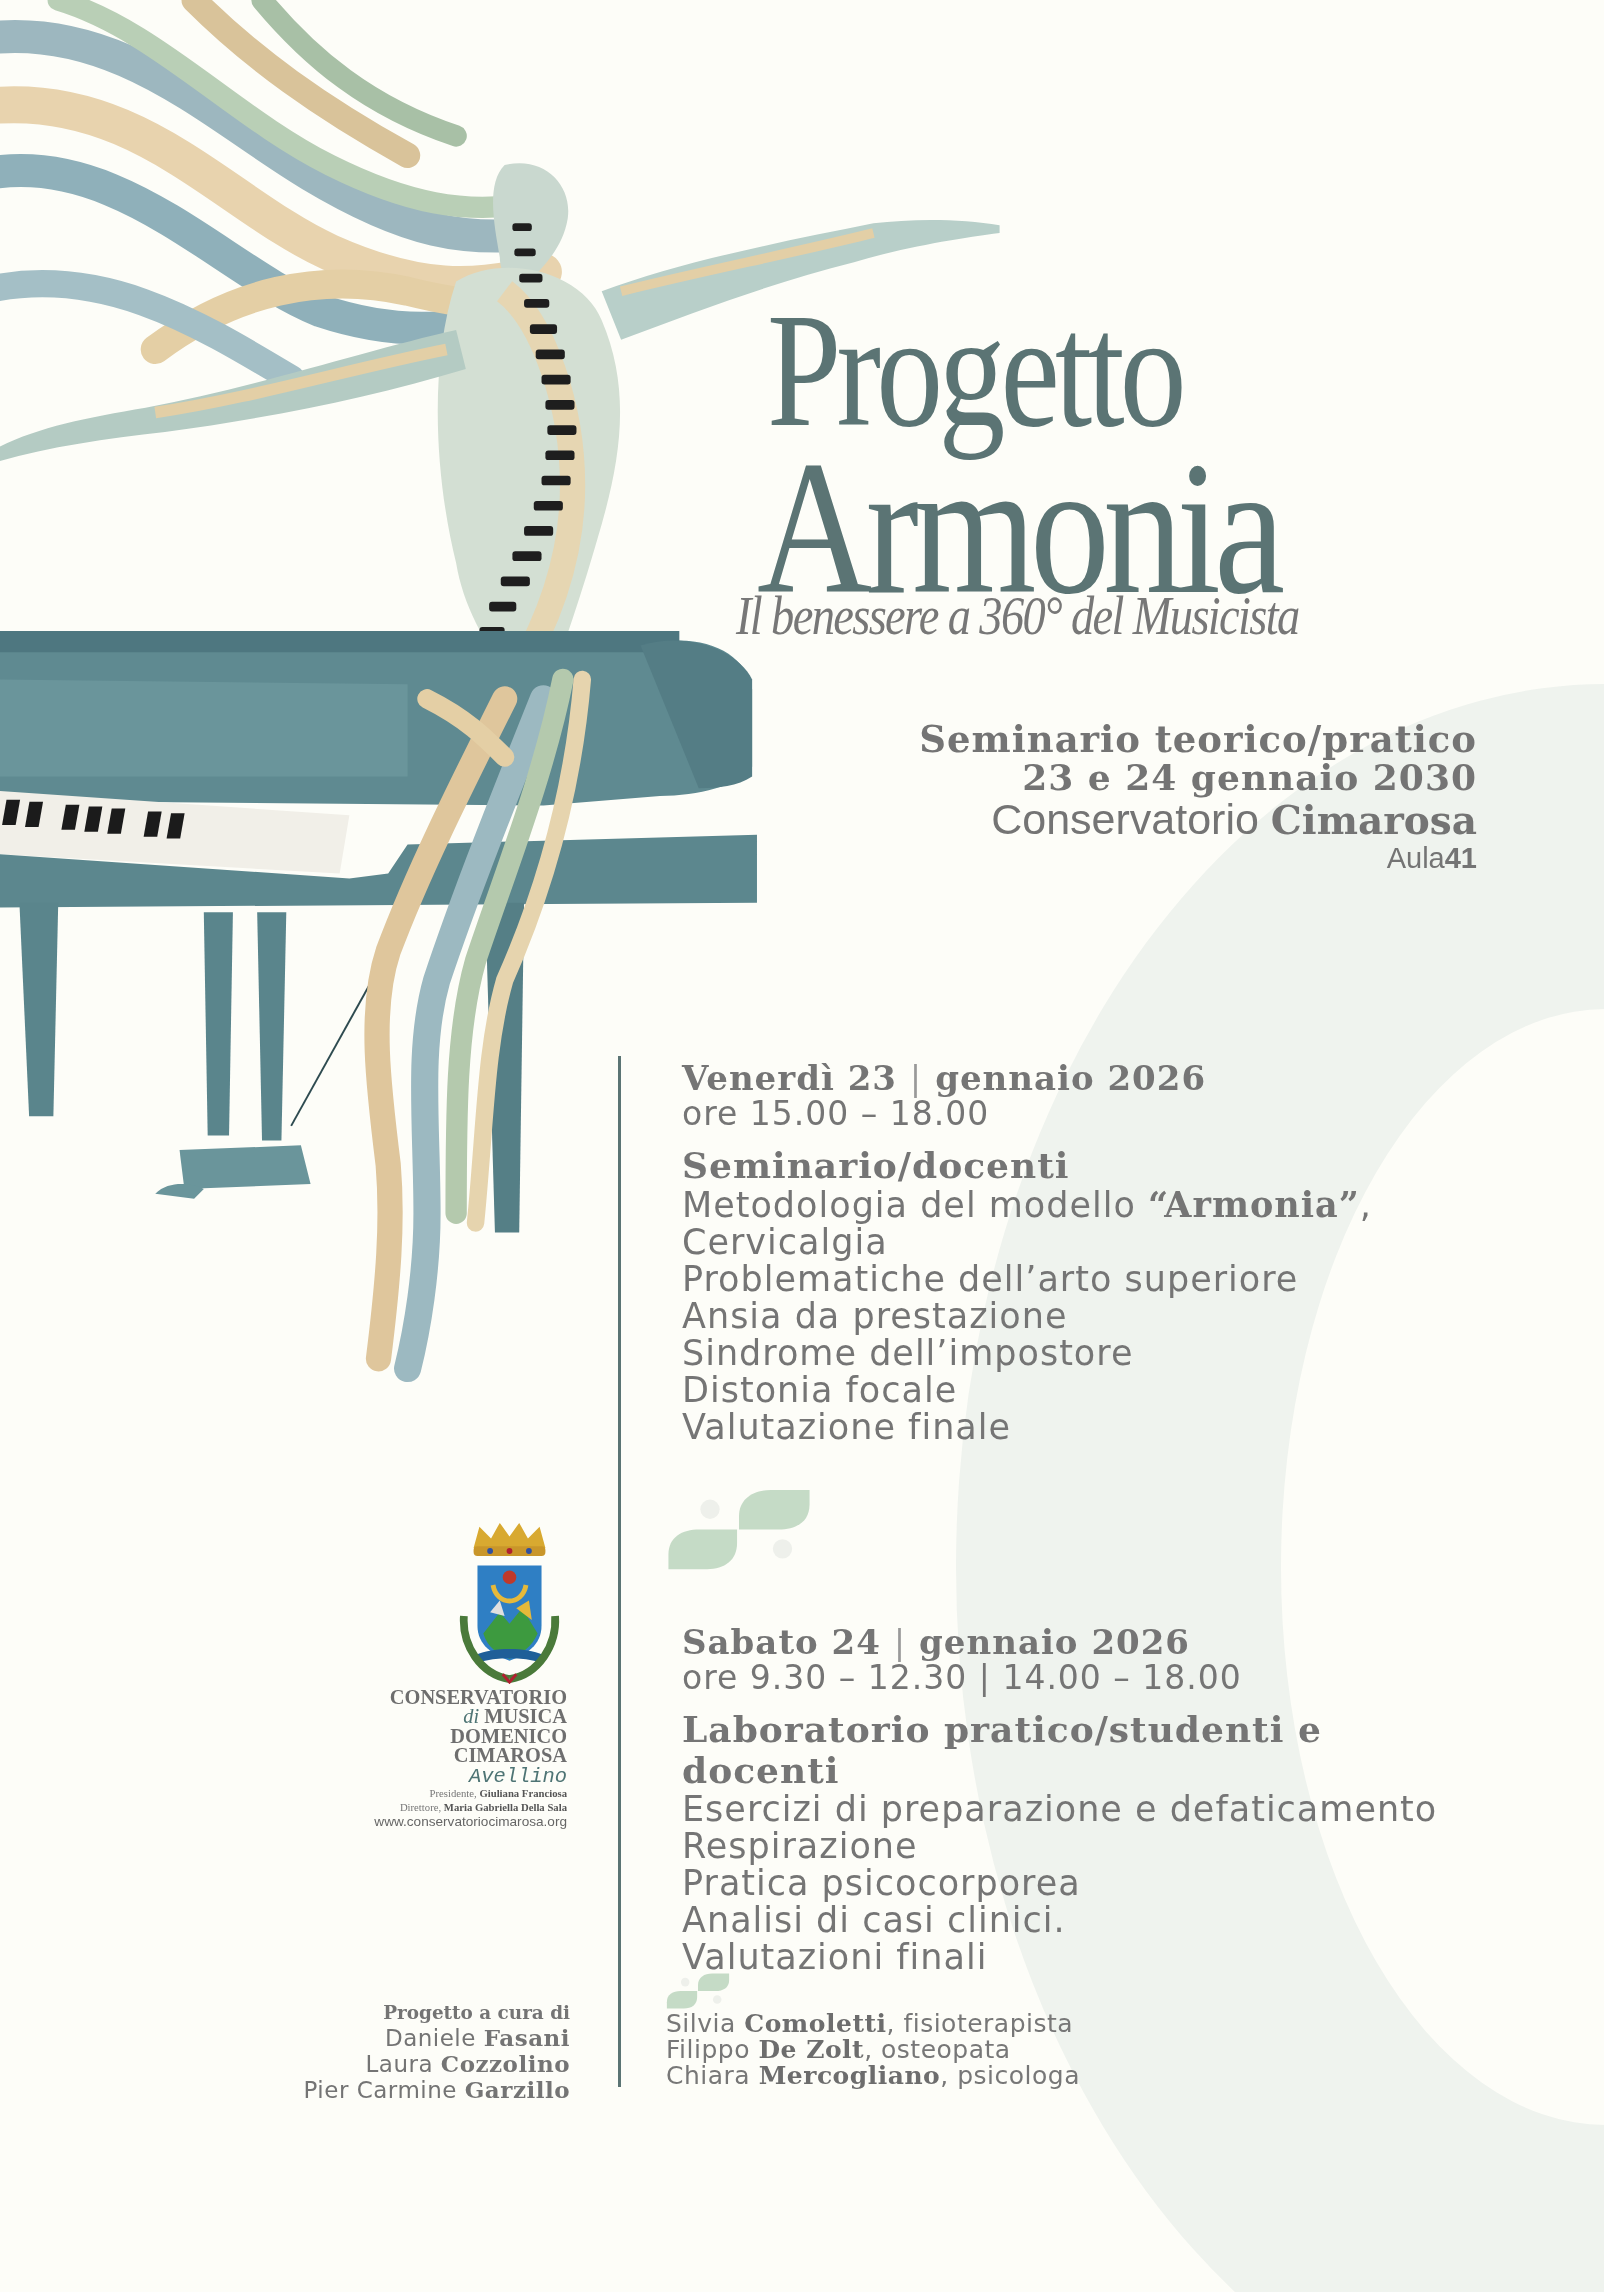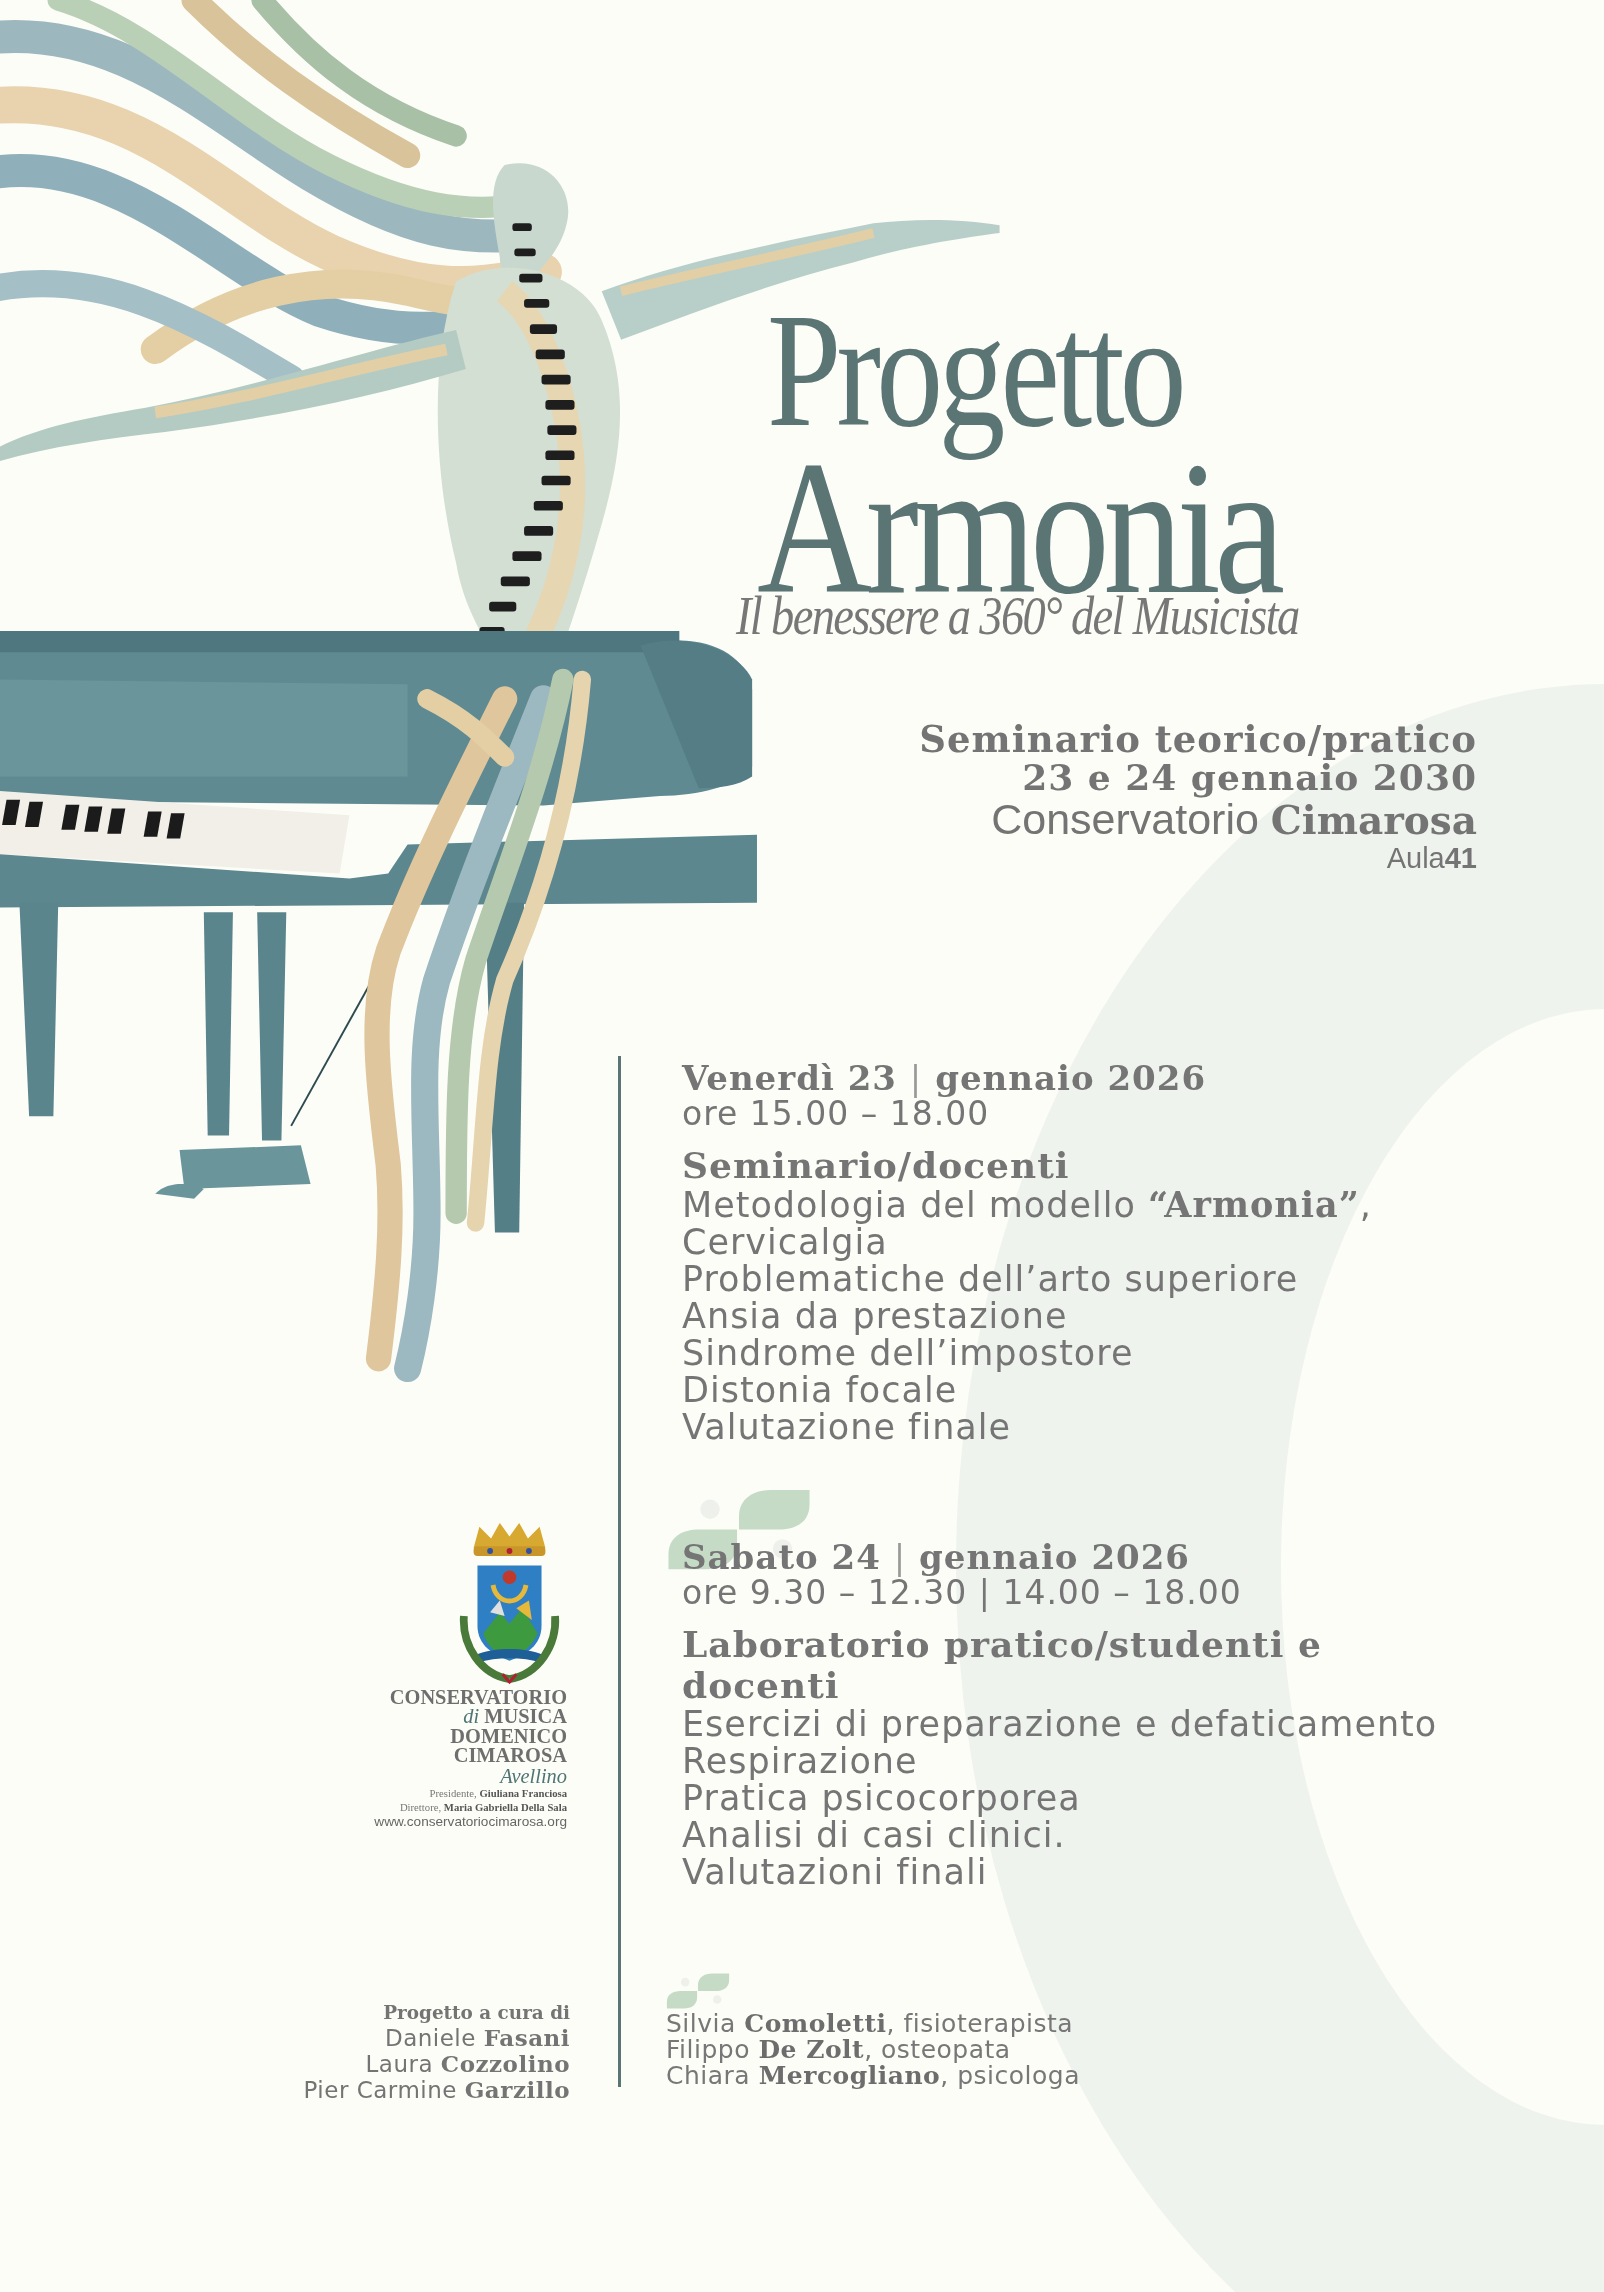--- a/index.html
+++ b/index.html
@@ -61,21 +61,21 @@
   .sect { font-family: "DejaVu Serif", serif; font-weight: bold; font-size: 36px; line-height: 41px; margin-top: 13.6px; letter-spacing: 1px; }
   .items div { font-size: 35px; line-height: 37px; letter-spacing: 1px; }
   .items b { font-family: "DejaVu Serif", serif; }
 
   .leaf { position: absolute; }
   .crest { position: absolute; left: 456px; top: 1519px; width: 107px; height: 165px; }
   .logo-text { position: absolute; left: 320px; top: 1687px; width: 247px; text-align: right; }
   .logo-text .c1 { font-family: "Liberation Serif", serif; font-weight: bold; font-size: 20.4px; line-height: 20.4px; color: #6e6e6e; }
   .logo-text .c2 { font-family: "Liberation Serif", serif; font-weight: bold; font-size: 20.4px; line-height: 19.4px; color: #6e6e6e; }
   .logo-text .c2 i { font-weight: normal; color: #4e7474; }
-  .logo-text .city { font-family: Liberation Serif, serif; font-style: italic; font-size: 20.4px; color: #4e7474; line-height: 21.3px; }
+  .logo-text .city { font-family: Liberation Mono, monospace; font-style: italic; font-size: 20.4px; color: #4e7474; line-height: 21.3px; }
   .logo-text .small { font-family: "Liberation Serif", serif; font-size: 10.7px; line-height: 13.6px; color: #777; }
   .logo-text .small b { color: #555; text-align: right; }
   .logo-text .url { font-family: "Liberation Sans", sans-serif; font-size: 13.6px; line-height: 15.5px; color: #666; }
 
   
   .credits { position: absolute; left: 223px; top: 2000px; width: 347px; text-align: right; color: #747474; }
   .credits .head { font-family: "DejaVu Serif", serif; font-weight: bold; font-size: 18.4px; line-height: 25px; }
   .credits .nm { font-family: "DejaVu Sans", sans-serif; font-size: 23px; line-height: 25px; letter-spacing: 0.5px; }
   .credits .nm b { font-family: "DejaVu Serif", serif; }
 
@@ -205,21 +205,21 @@
   </div>
 </div>
 
 <svg class="leaf" style="left:666px; top:1487px;" width="146" height="87" viewBox="0 0 150 90">
   <circle cx="45" cy="23" r="10" fill="#eef0eb"></circle>
   <circle cx="120" cy="64" r="10" fill="#eef0eb"></circle>
   <path d="M75 40 L75 30 C75 12 90 3 108 3 L148 3 L148 18 C148 36 134 44 116 44 L75 44 Z" fill="#c5dbc6"></path>
   <path d="M2 85 L2 70 C2 52 16 44 34 44 L73 44 L73 58 C73 76 60 85 42 85 Z" fill="#c5dbc6"></path>
 </svg>
 
-<div class="prog" style="top:1540px;">
+<div class="prog" style="top:1625px;">
   <div class="day"><span>Sabato 24</span> <span class="sep">|</span> <span>gennaio 2026</span></div>
   <div class="hours"><span>ore 9.30 – 12.30</span> <span class="sep">|</span> <span>14.00 – 18.00</span></div>
   <div class="sect">
       <div>Laboratorio pratico/studenti e</div>
       <div>docenti</div>
     </div>
   <div class="items">
     <div>Esercizi di preparazione e defaticamento</div>
     <div>Respirazione</div>
     <div>Pratica psicocorporea</div>

